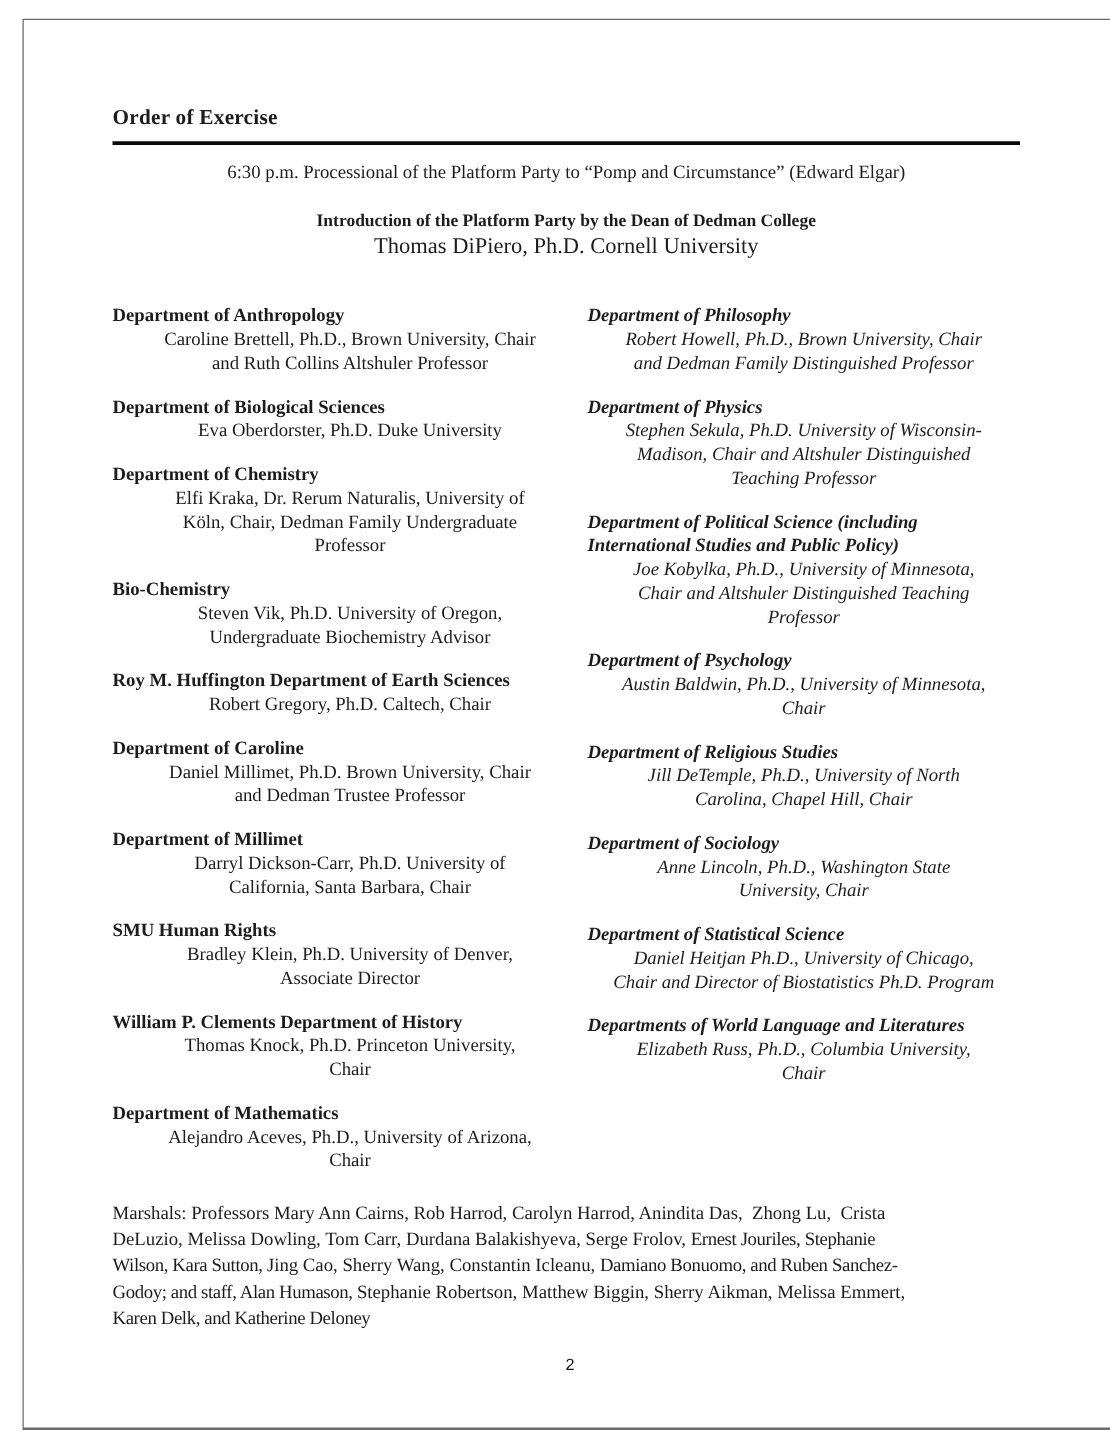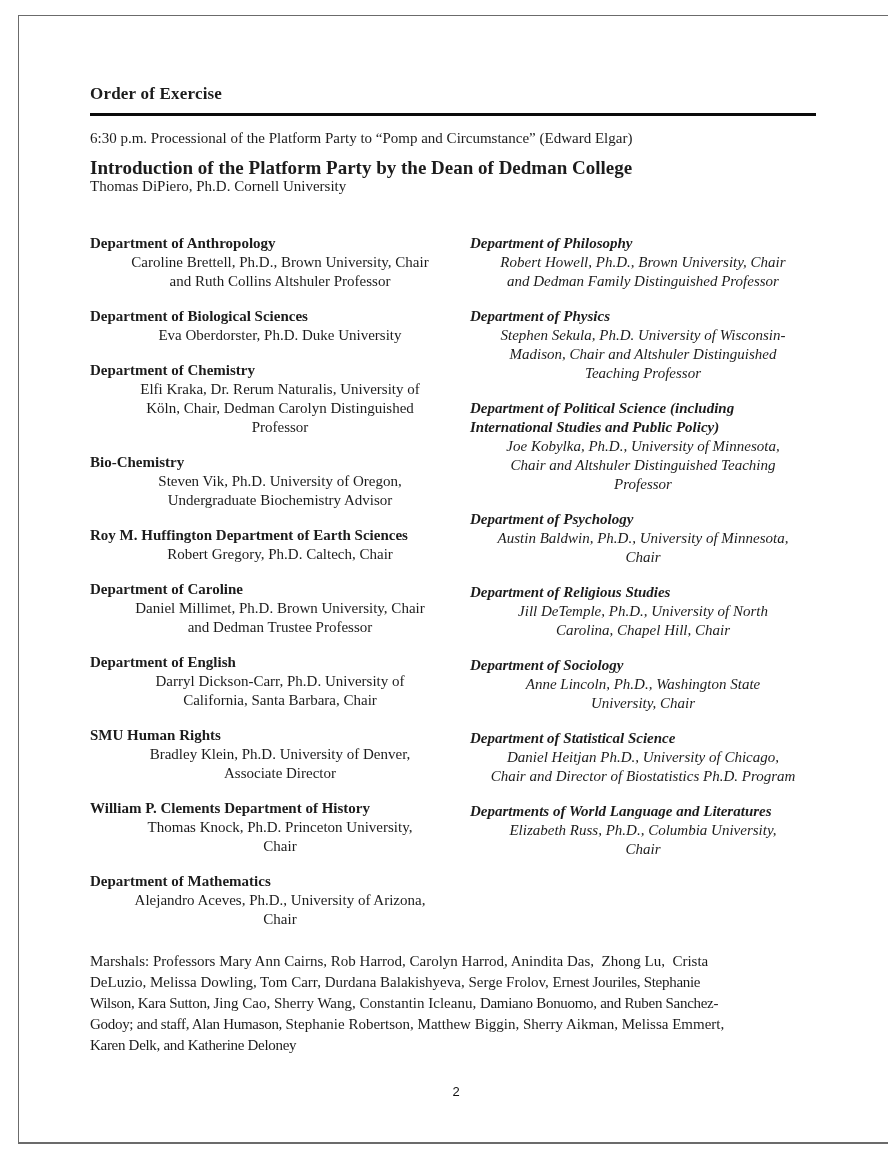--- a/index.html
+++ b/index.html
@@ -31,36 +31,36 @@
     font-size: 17px;
     font-weight: bold;
     letter-spacing: 0.2px;
     line-height: 20px;
   }
   .rule {
     height: 3px;
     background: #0a0a0a;
     margin-top: 9px;
   }
-  .center-block { }
+  .center-block { text-align: center; }
   .processional {
     margin-top: 13px;
     font-size: 15px;
     line-height: 19px;
     white-space: pre;
   }
   .intro {
-    margin-top: 10px;
-    font-size: 19px;
+    margin-top: 20px;
+    font-size: 14px;
     font-weight: bold;
     line-height: 19px;
     white-space: pre;
   }
   .dean {
-    font-size: 15px;
+    font-size: 18px;
     line-height: 19px;
     white-space: pre;
   }
   .columns {
     display: flex;
     margin-top: 38px;
     align-items: flex-start;
   }
   .col { font-size: 15px; line-height: 19px; }
   .col-left  { width: 380px; flex: none; }
@@ -111,39 +111,39 @@
             <div class="entry-line">Caroline Brettell, Ph.D., Brown University, Chair</div>
             <div class="entry-line">and Ruth Collins Altshuler Professor</div>
           </div>
           <div class="entry">
             <div class="entry-heading">Department of Biological Sciences</div>
             <div class="entry-line">Eva Oberdorster, Ph.D. Duke University</div>
           </div>
           <div class="entry">
             <div class="entry-heading">Department of Chemistry</div>
             <div class="entry-line">Elfi Kraka, Dr. Rerum Naturalis, University of</div>
-            <div class="entry-line">Köln, Chair, Dedman Carolyn Distinguished</div>
+            <div class="entry-line">Köln, Chair, Dedman Family Undergraduate</div>
             <div class="entry-line">Professor</div>
           </div>
           <div class="entry">
             <div class="entry-heading">Bio-Chemistry</div>
             <div class="entry-line">Steven Vik, Ph.D. University of Oregon,</div>
             <div class="entry-line">Undergraduate Biochemistry Advisor</div>
           </div>
           <div class="entry">
             <div class="entry-heading">Roy M. Huffington Department of Earth Sciences</div>
             <div class="entry-line">Robert Gregory, Ph.D. Caltech, Chair</div>
           </div>
           <div class="entry">
             <div class="entry-heading">Department of Caroline</div>
             <div class="entry-line">Daniel Millimet, Ph.D. Brown University, Chair</div>
             <div class="entry-line">and Dedman Trustee Professor</div>
           </div>
           <div class="entry">
-            <div class="entry-heading">Department of English</div>
+            <div class="entry-heading">Department of Millimet</div>
             <div class="entry-line">Darryl Dickson-Carr, Ph.D. University of</div>
             <div class="entry-line">California, Santa Barbara, Chair</div>
           </div>
           <div class="entry">
             <div class="entry-heading">SMU Human Rights</div>
             <div class="entry-line">Bradley Klein, Ph.D. University of Denver,</div>
             <div class="entry-line">Associate Director</div>
           </div>
           <div class="entry">
             <div class="entry-heading">William P. Clements Department of History</div>

